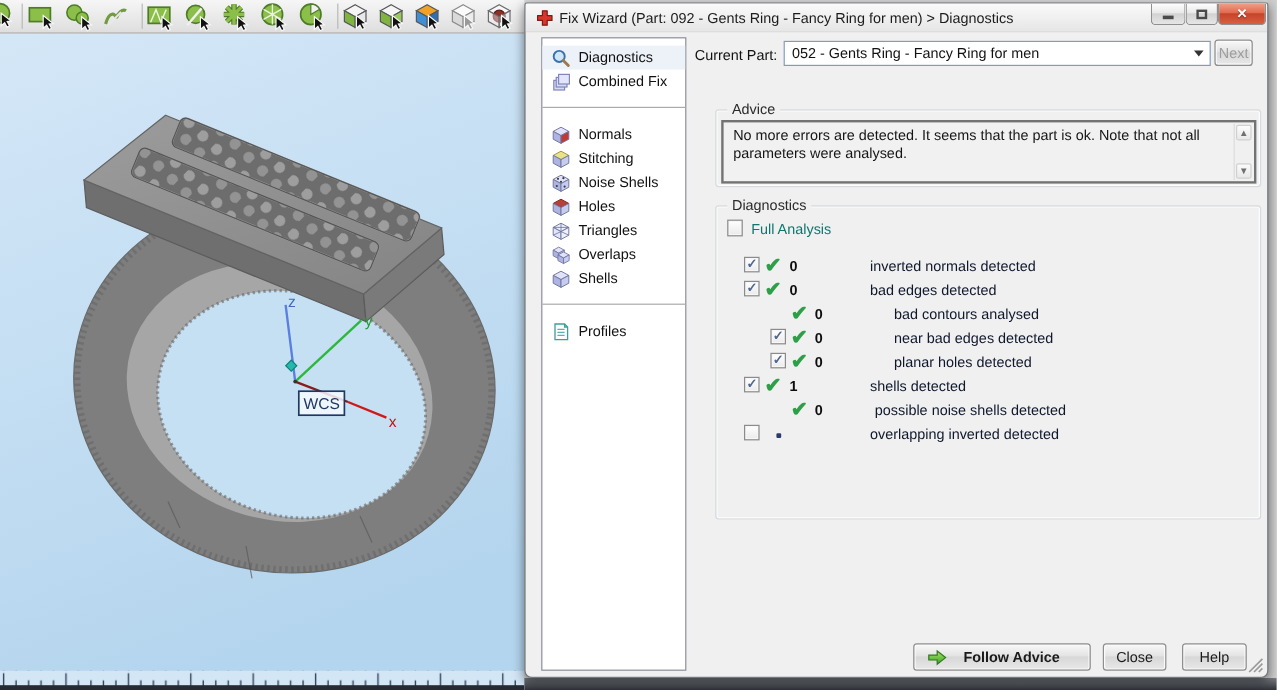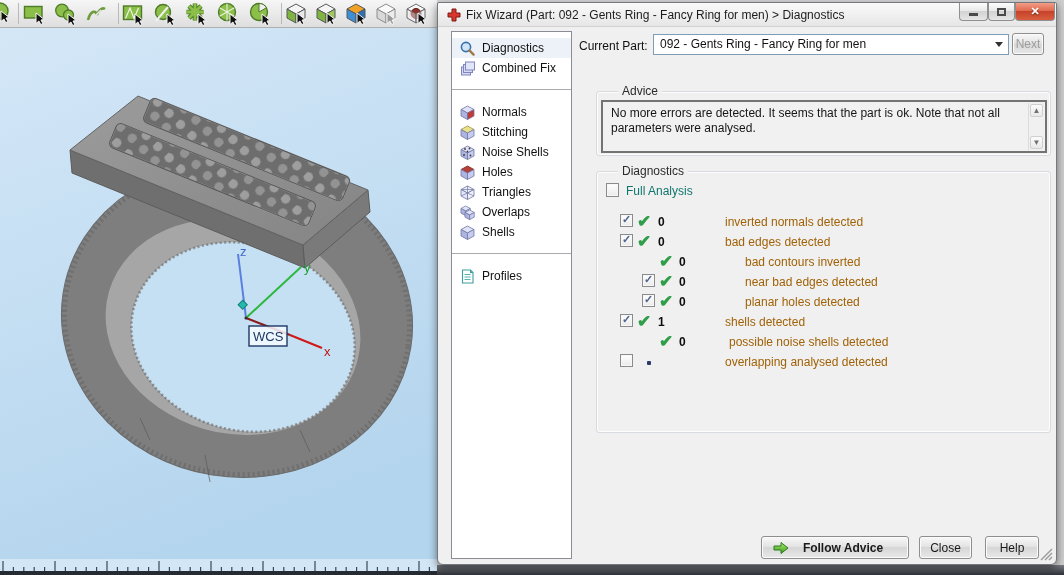--- a/index.html
+++ b/index.html
@@ -56,21 +56,21 @@
     border-left:4px solid transparent; border-right:4px solid transparent; border-top:5px solid #333; }
   .btn { position:absolute; border:1px solid #8e8e8e; border-radius:3px;
     background:linear-gradient(#f8f8f8,#e4e4e4 45%,#d7d7d7 50%,#e8e8e8);
     box-shadow:inset 0 0 0 1px #fbfbfb; font-size:12px; color:#1a1a1a;
     display:flex; align-items:center; justify-content:center; }
   #next-btn { left:574px; top:30px; width:32px; height:22px; color:#9d9d9d; }
 
   
   .group { position:absolute; border:1px solid #d7dbdf; border-radius:3px;
     box-shadow:inset 0 0 0 1px #fdfdfd; }
-  .group-label { position:absolute; top:-8px; left:21px; background:#f0f0f0; padding:0 4px;
+  .group-label { position:absolute; top:-8px; left:9px; background:#f0f0f0; padding:0 4px;
     font-size:12px; color:#2b2b2b; }
   #advice-group { left:158px; top:88px; width:455px; height:65px; }
   #advice-box { position:absolute; left:4px; top:8px; width:446px; height:53px;
     background:#f1f1f1; border:2px solid #737373; }
   #advice-text { position:absolute; left:8px; top:4px; width:398px; font-size:12px; line-height:15px; color:#151515; }
   #advice-scroll { position:absolute; top:1px; right:1px; bottom:1px; width:16px; background:#f0f0f0; border-left:1px solid #dcdcdc; }
   .sb-arrow { position:absolute; left:1px; width:13px; height:13px; font-size:8px; color:#707070;
     display:flex; align-items:center; justify-content:center; background:linear-gradient(#fcfcfc,#e8e8e8); border:1px solid #d0d0d0; border-radius:2px; }
   #sb-up { top:1px; } #sb-down { bottom:1px; }
 
@@ -79,21 +79,21 @@
   #full-analysis-label { position:absolute; left:29px; top:12px; font-size:12px; color:#0f766e; }
 
   .cb { position:absolute; width:13px; height:13px; border:1px solid #8b8b8b;
     background:linear-gradient(#ffffff,#eaeaea); box-shadow:inset 0 0 0 1px #f7f7f7; }
   .cb.checked::after { content:"✓"; position:absolute; left:1px; top:-2px; font-size:11px; font-weight:bold; color:#4f6691; }
 
   .diag-row { position:absolute; left:0; width:100%; height:20px; }
   .bigcheck { position:absolute; top:1px; font-size:17px; font-weight:bold; color:#2f9e48; line-height:18px; }
   .dotmark { position:absolute; top:9px; width:4px; height:4px; background:#2c3a6b; border-radius:1px; }
   .count { position:absolute; top:3px; font-size:12px; font-weight:bold; color:#0d0d0d; }
-  .row-label { position:absolute; top:3px; font-size:12px; color:#a16207; white-space:nowrap;padding-left:20px; }
+  .row-label { position:absolute; top:3px; font-size:12px; color:#0f172a; white-space:nowrap;padding-left:20px; }
 
   #update-btn { left:326px; top:230px; width:110px; height:23px;
     border:1px solid #3c7fb1; box-shadow:0 0 0 1px #9cc7e8, inset 0 0 0 1px #fbfbfb; }
   #update-btn .blabel { flex:1; text-align:center; padding-right:10px; }
   #update-icon { margin-left:8px; }
 
   
   #follow-advice-btn { left:323px; top:533px; width:148px; height:23px; }
   #follow-advice-btn .blabel { flex:1; text-align:center; padding-right:12px;font-weight:bold; }
   #follow-icon { margin-left:10px; }
@@ -387,21 +387,21 @@
           <path d="M3.5,2 h8 l2.5,2.5 V15 H3.5 Z" fill="#ffffff" stroke="#3f9d9d" stroke-width="1.1"></path>
           <path d="M11.5,2 v2.5 h2.5" fill="none" stroke="#3f9d9d" stroke-width="1.1"></path>
           <path d="M5.5,6.5 h6 M5.5,9 h6 M5.5,11.5 h6" stroke="#57b3b3" stroke-width="1"></path>
         </svg>
         <span>Profiles</span>
       </div>
     </div>
 
     <span id="current-part-label">Current Part:</span>
     <div id="combo">
-      <span>092 - Gents Ring - Fancy Ring for men</span>
+      <span>052 - Gents Ring - Fancy Ring for men</span>
       <span id="combo-arrow"></span>
     </div>
     <div class="btn" id="next-btn">
       <span>Next</span>
     </div>
 
     <div class="group" id="advice-group">
       <span class="group-label">Advice</span>
       <div id="advice-box">
         <div id="advice-text">No more errors are detected. It seems that the part is ok. Note that not all parameters were analysed.</div>
@@ -425,21 +425,21 @@
       </div>
       <div class="diag-row" style="top:60px">
         <span class="cb checked" style="left:23px;top:2px"></span>
         <span class="bigcheck" style="left:40px">✔</span>
         <span class="count" style="left:61px">0</span>
         <span class="row-label" style="left:108px">bad edges detected</span>
       </div>
       <div class="diag-row" style="top:80px">
         <span class="bigcheck" style="left:62px">✔</span>
         <span class="count" style="left:82px">0</span>
-        <span class="row-label" style="left:128px">bad contours inverted</span>
+        <span class="row-label" style="left:128px">bad contours analysed</span>
       </div>
       <div class="diag-row" style="top:100px">
         <span class="cb checked" style="left:45px;top:2px"></span>
         <span class="bigcheck" style="left:62px">✔</span>
         <span class="count" style="left:82px">0</span>
         <span class="row-label" style="left:128px">near bad edges detected</span>
       </div>
       <div class="diag-row" style="top:120px">
         <span class="cb checked" style="left:45px;top:2px"></span>
         <span class="bigcheck" style="left:62px">✔</span>
@@ -453,21 +453,21 @@
         <span class="row-label" style="left:108px">shells detected</span>
       </div>
       <div class="diag-row" style="top:160px">
         <span class="bigcheck" style="left:62px">✔</span>
         <span class="count" style="left:82px">0</span>
         <span class="row-label" style="left:112px">possible noise shells detected</span>
       </div>
       <div class="diag-row" style="top:180px">
         <span class="cb" style="left:23px;top:2px"></span>
         <span class="dotmark" style="left:50px"></span>
-        <span class="row-label" style="left:108px">overlapping analysed detected</span>
+        <span class="row-label" style="left:108px">overlapping inverted detected</span>
       </div>
 
     </div>
 
     <div class="btn" id="follow-advice-btn">
       <svg id="follow-icon" width="18" height="18" viewBox="0 0 18 18">
         <path d="M2,7 h7 v-3.5 l7,5.5 -7,5.5 v-3.5 h-7 z" fill="url(#gArrow)" stroke="#2d7a1c" stroke-width="1"></path>
       </svg>
       <span class="blabel">Follow Advice</span>
     </div>

